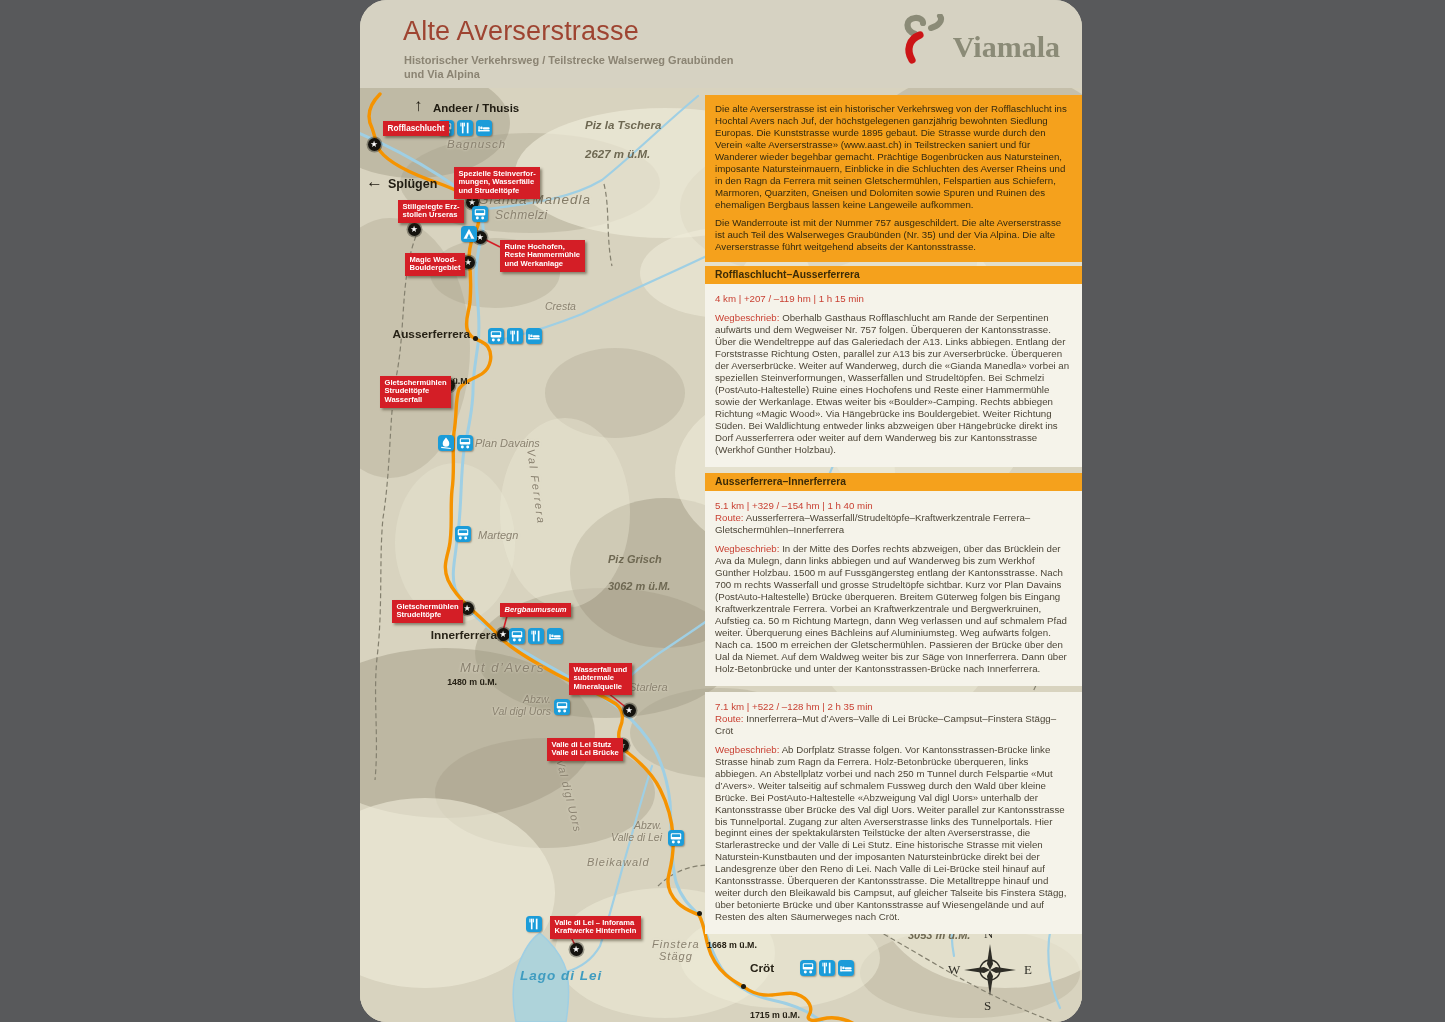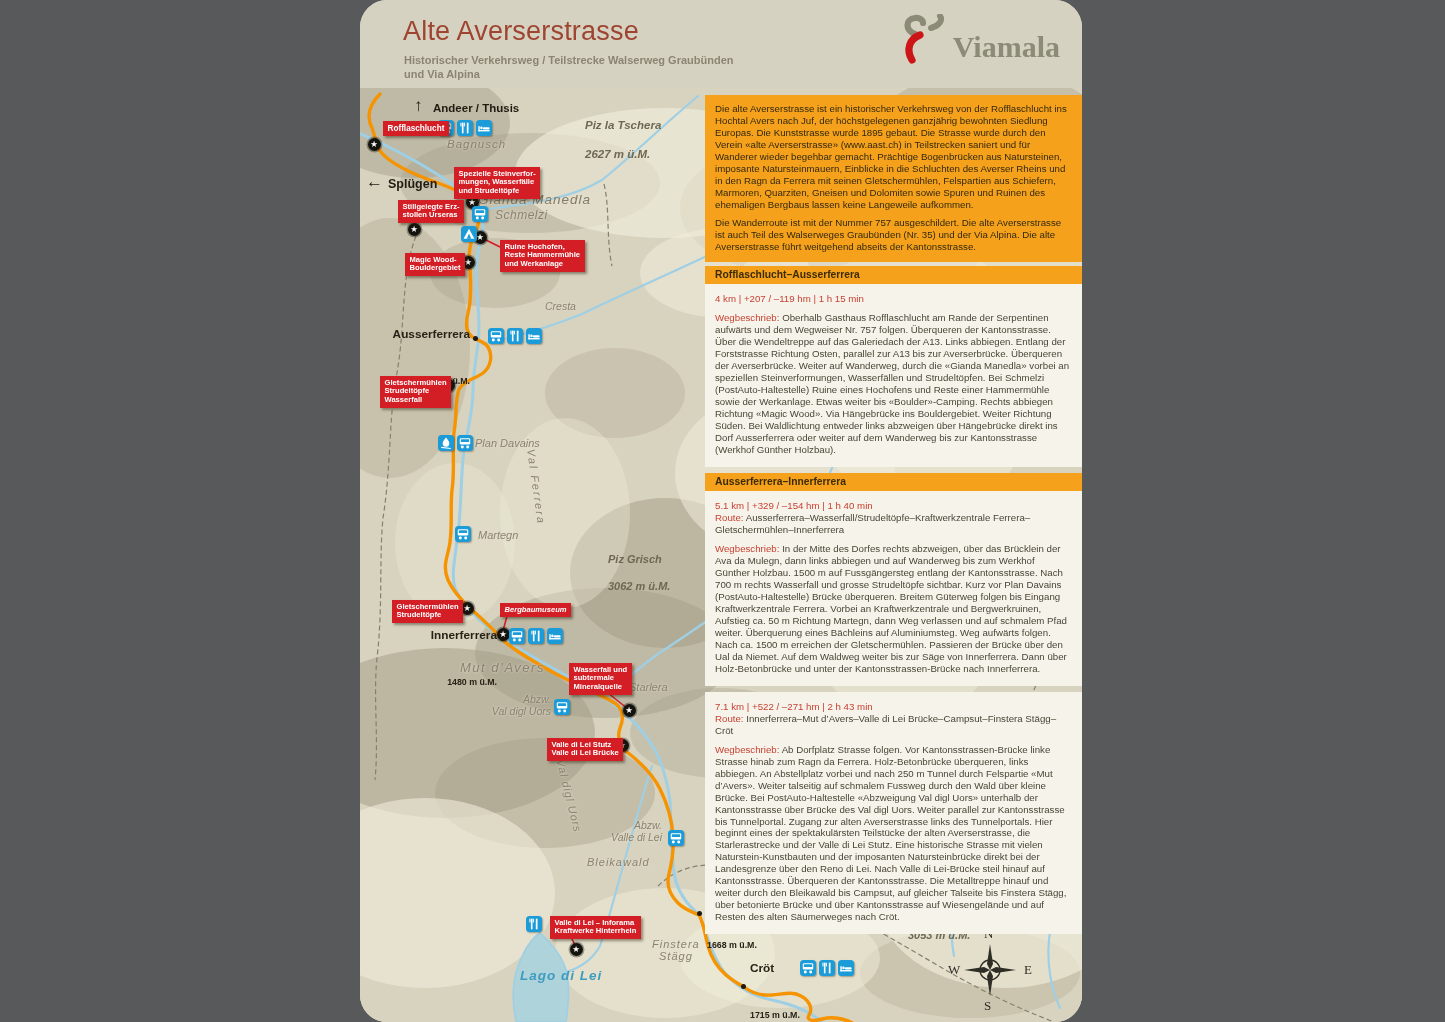--- a/index.html
+++ b/index.html
@@ -413,21 +413,21 @@
         <div class="sec-header">Ausserferrera–Innerferrera</div>
         <div class="sec-body">
           <p class="stats">5.1 km  |  +329 / –154 hm  |  1 h 40 min</p>
           <p class="route"><span class="red-lbl">Route:</span> <span>Ausserferrera–Wasserfall/Strudeltöpfe–Kraftwerkzentrale Ferrera–Gletschermühlen–Innerferrera</span></p>
           <p class="desc"><span class="red-lbl">Wegbeschrieb:</span> <span>In der Mitte des Dorfes rechts abzweigen, über das Brücklein der Ava da Mulegn, dann links abbiegen und auf Wanderweg bis zum Werkhof Günther Holzbau. 1500 m auf Fussgängersteg entlang der Kantonsstrasse. Nach 700 m rechts Wasserfall und grosse Strudeltöpfe sichtbar. Kurz vor Plan Davains (PostAuto-Haltestelle) Brücke überqueren. Breitem Güterweg folgen bis Eingang Kraftwerkzentrale Ferrera. Vorbei an Kraftwerkzentrale und Bergwerkruinen, Aufstieg ca. 50 m Richtung Martegn, dann Weg verlassen und auf schmalem Pfad weiter. Überquerung eines Bächleins auf Aluminiumsteg. Weg aufwärts folgen. Nach ca. 1500 m erreichen der Gletschermühlen. Passieren der Brücke über den Ual da Niemet. Auf dem Waldweg weiter bis zur Säge von Innerferrera. Dann über Holz-Betonbrücke und unter der Kantonsstrassen-Brücke nach Innerferrera.</span></p>
         </div>
       </div>
 
       <div class="sec-wrap">
         <div class="sec-body">
-          <p class="stats">7.1 km  |  +522 / –271 hm  |  2 h 43 min</p>
+          <p class="stats">7.1 km  |  +522 / –128 hm  |  2 h 35 min</p>
           <p class="route"><span class="red-lbl">Route:</span> <span>Innerferrera–Mut d’Avers–Valle di Lei Brücke–Campsut–Finstera Stägg–Cröt</span></p>
           <p class="desc"><span class="red-lbl">Wegbeschrieb:</span> <span>Ab Dorfplatz Strasse folgen. Vor Kantonsstrassen-Brücke linke Strasse hinab zum Ragn da Ferrera. Holz-Betonbrücke überqueren, links abbiegen. An Abstellplatz vorbei und nach 250 m Tunnel durch Felspartie «Mut d’Avers». Weiter talseitig auf schmalem Fussweg durch den Wald über kleine Brücke. Bei PostAuto-Haltestelle «Abzweigung Val digl Uors» unterhalb der Kantonsstrasse über Brücke des Val digl Uors. Weiter parallel zur Kantonsstrasse bis Tunnelportal. Zugang zur alten Averserstrasse links des Tunnelportals. Hier beginnt eines der spektakulärsten Teilstücke der alten Averserstrasse, die Starlerastrecke und der Valle di Lei Stutz. Eine historische Strasse mit vielen Naturstein-Kunstbauten und der imposanten Natursteinbrücke direkt bei der Landesgrenze über den Reno di Lei. Nach Valle di Lei-Brücke steil hinauf auf Kantonsstrasse. Überqueren der Kantonsstrasse. Die Metalltreppe hinauf und weiter durch den Bleikawald bis Campsut, auf gleicher Talseite bis Finstera Stägg, über betonierte Brücke und über Kantonsstrasse auf Wiesengelände und auf Resten des alten Säumerweges nach Cröt.</span></p>
         </div>
       </div>
     </div>
 
   </div>
 </div>
 </div>
 

